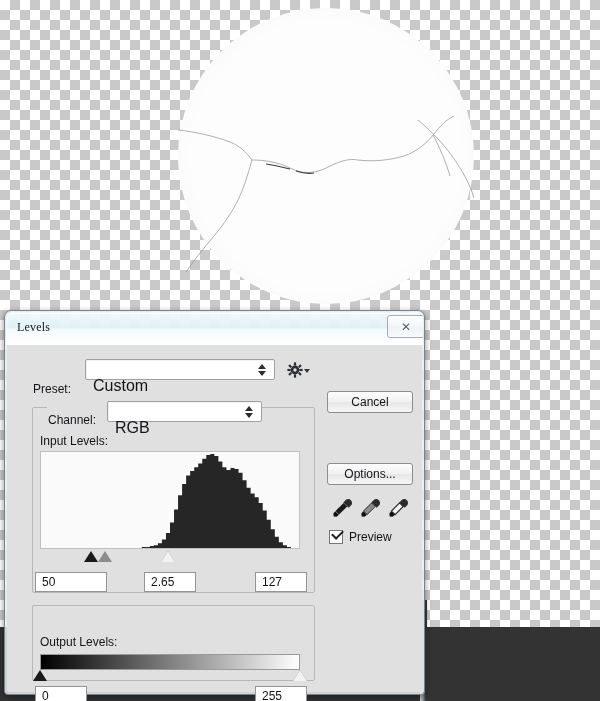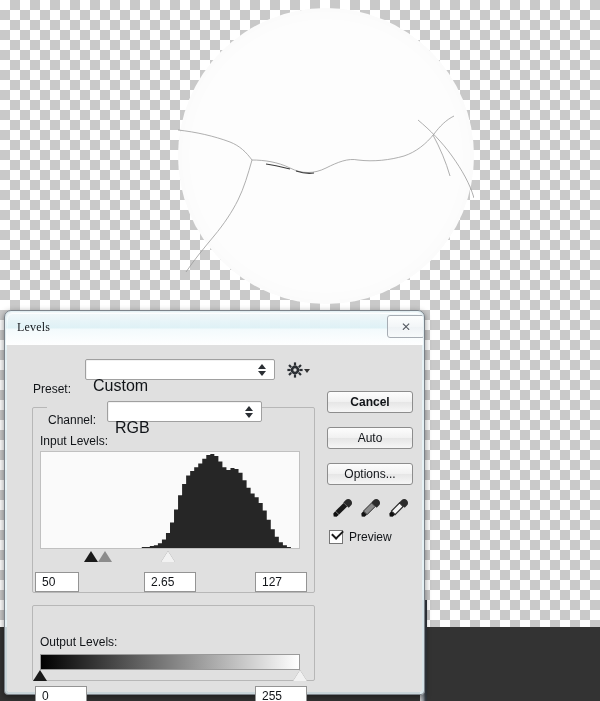--- a/index.html
+++ b/index.html
@@ -291,21 +291,21 @@
     height: 20px;
   }
   .numbox span {
     position: absolute;
     left: 6px;
     top: 50%;
     transform: translateY(-50%);
     font-size: 12px;
     color: #111418;
   }
-  #in-black { left: 28px; top: 227px; width: 44px; }
+  #in-black { left: 28px; top: 227px; width: 72px; }
   #in-gamma { left: 137px; top: 227px; width: 52px; }
   #in-white { left: 248px; top: 227px; width: 52px; }
 
   
   .groupbox2 {
     position: absolute;
     left: 25px;
     top: 260px;
     width: 283px;
     height: 76px;
@@ -348,21 +348,21 @@
     align-items: center;
     justify-content: center;
     font-size: 12px;
     color: #111418;
   }
   .btn.default {
     border: 2px solid #6f6f6f;
     font-weight: normal;
   }
   #btn-ok      { left: 320px; top: 16px; }
-  #btn-cancel  { left: 320px; top: 46px; font-weight: bold; }
+  #btn-cancel  { left: 320px; top: 46px; }
   #btn-auto    { left: 320px; top: 82px; }
   #btn-options { left: 320px; top: 118px; }
 
   .eyedroppers {
     position: absolute;
     left: 322px;
     top: 152px;
     width: 86px;
     height: 26px;
   }
@@ -515,21 +515,20 @@
         <i class="handle white" id="h-out-white" style="left: 260px;"></i>
       </div>
       <div class="numbox" id="out-black">
         <span>0</span>
       </div>
       <div class="numbox" id="out-white">
         <span>255</span>
       </div>
 
       <div class="btn" id="btn-cancel">Cancel</div>
-      <div class="btn" id="btn-auto">Auto</div>
       <div class="btn" id="btn-options">Options...</div>
 
       <div class="eyedroppers">
         <div class="eyedropper" id="ed-black">
           <svg width="22" height="22" viewBox="0 0 22 22">
             <g transform="rotate(0 11 11)">
               <path d="M14.5 3.2 c1.6 -1.6 4.0 -1.6 5.4 0 c1.5 1.5 1.5 3.9 0 5.4 l-2.2 2.2 l-5.4 -5.4 z" fill="#2b2b2b"></path>
               <path d="M12.6 5.9 l3.6 3.6 l-8.1 8.1 l-3.6 -3.6 z" fill="#1a1a1a"></path>
               <path d="M4.3 14.2 l3.6 3.6 l-2.3 2.0 l-2.9 -0.4 l-0.4 -2.9 z" fill="#111111"></path>
             </g>

